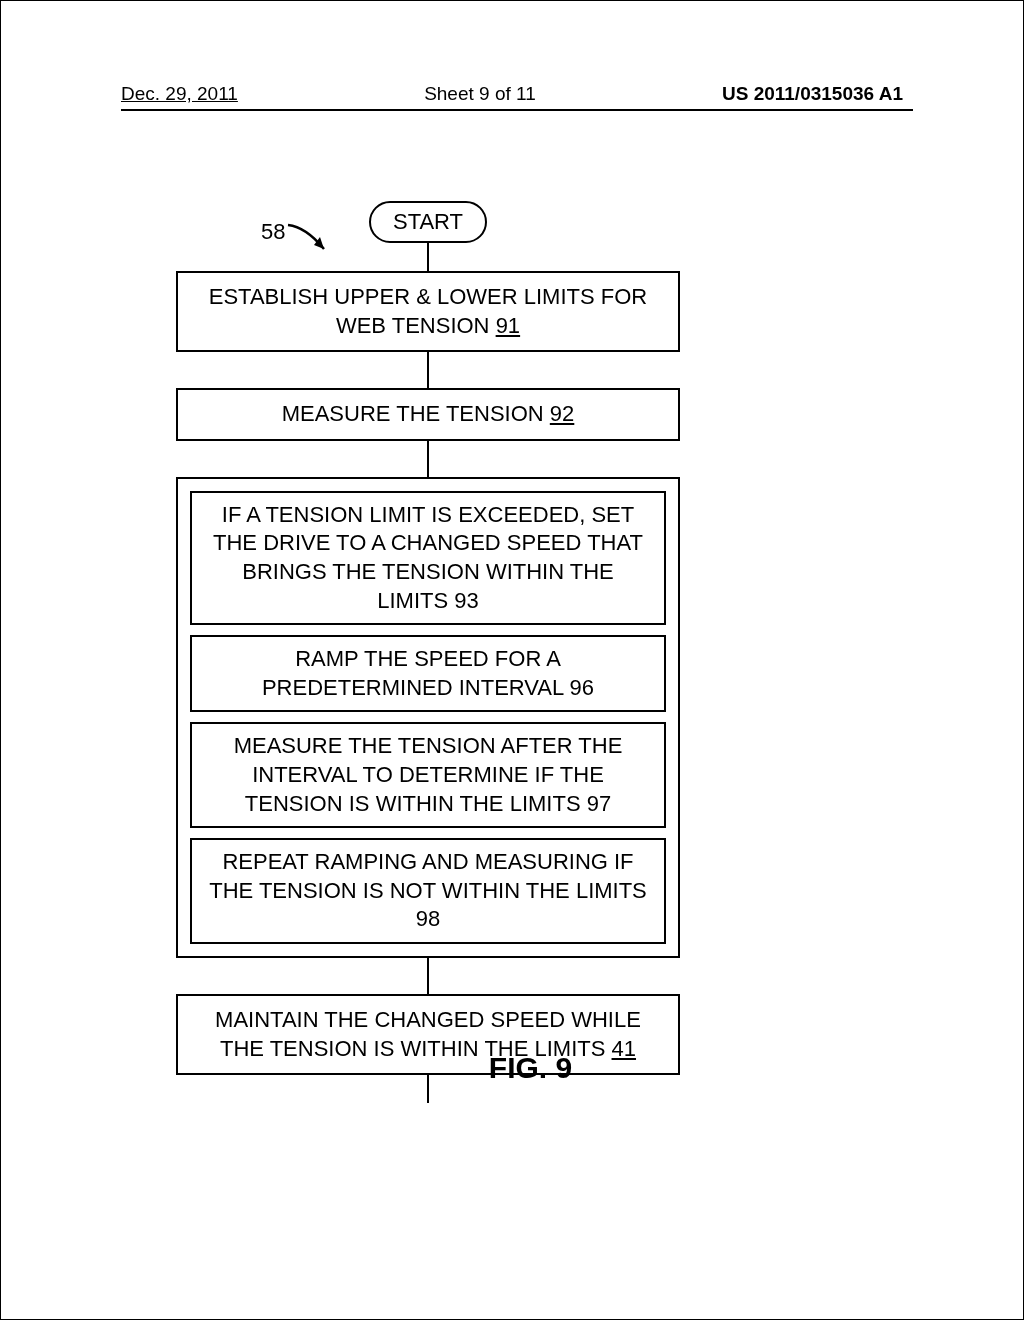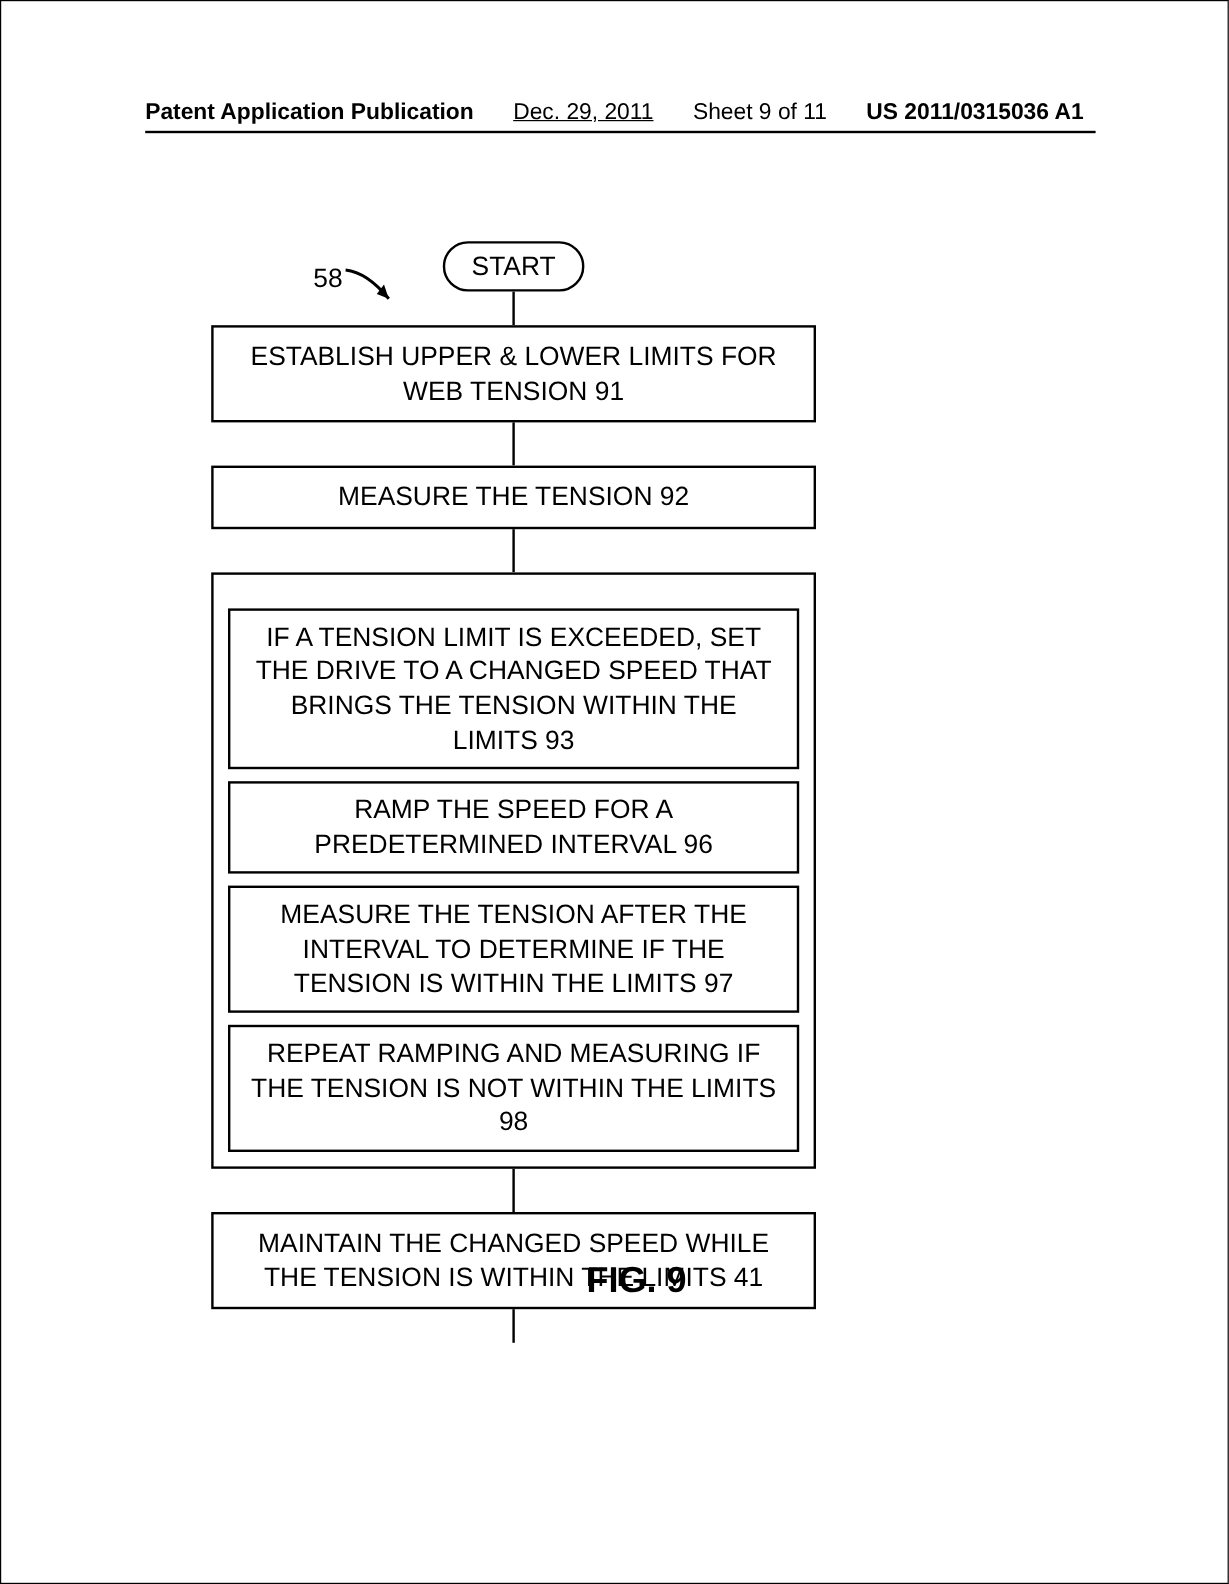--- a/index.html
+++ b/index.html
@@ -61,20 +61,21 @@
   }
   .step {
     border: 2px solid #000;
     padding: 10px 14px;
     font-size: 22px;
     text-align: center;
     background: #fff;
     line-height: 1.3;
   }
   .step .refnum {
+    text-decoration: underline;
   }
   .conn {
     width: 2px;
     background: #000;
     margin: 0 auto;
   }
   .conn-short { height: 28px; }
   .conn-med { height: 36px; }
   .group {
     border: 2px solid #000;
@@ -83,21 +84,21 @@
   }
   .group .inner-step {
     border: 2px solid #000;
     padding: 8px 12px;
     font-size: 22px;
     text-align: center;
     background: #fff;
     line-height: 1.3;
     margin-top: 10px;
   }
-  .group .inner-step:first-child { margin-top: 16px; }
+  .group .inner-step:first-child { margin-top: 0; }
   .figlabel {
     position: absolute;
     left: 0;
     right: 0;
     text-align: center;
     font-size: 30px;
     font-weight: bold;
     margin-left: 37px;
   }
   .callout {
@@ -107,21 +108,20 @@
   .arrow-svg {
     position: absolute;
   }
 </style>
 </head>
 <body>
 
 <div class="page">
 
   <div class="header">
-    <span>Patent Application Publication</span>
     <span class="pubdate">Dec. 29, 2011</span>
     <span class="sheet">Sheet 9 of 11</span>
     <span>US 2011/0315036 A1</span>
   </div>
   <div class="header-rule"></div>
 
   <div class="callout" style="top:218px; left:260px;">58</div>
   <svg class="arrow-svg" style="top:222px; left:285px;" width="50" height="36">
     <path d="M2 2 Q 20 4 38 26" stroke="#000" stroke-width="2.5" fill="none"></path>
     <polygon points="38,26 28,22 34,14" fill="#000"></polygon>

